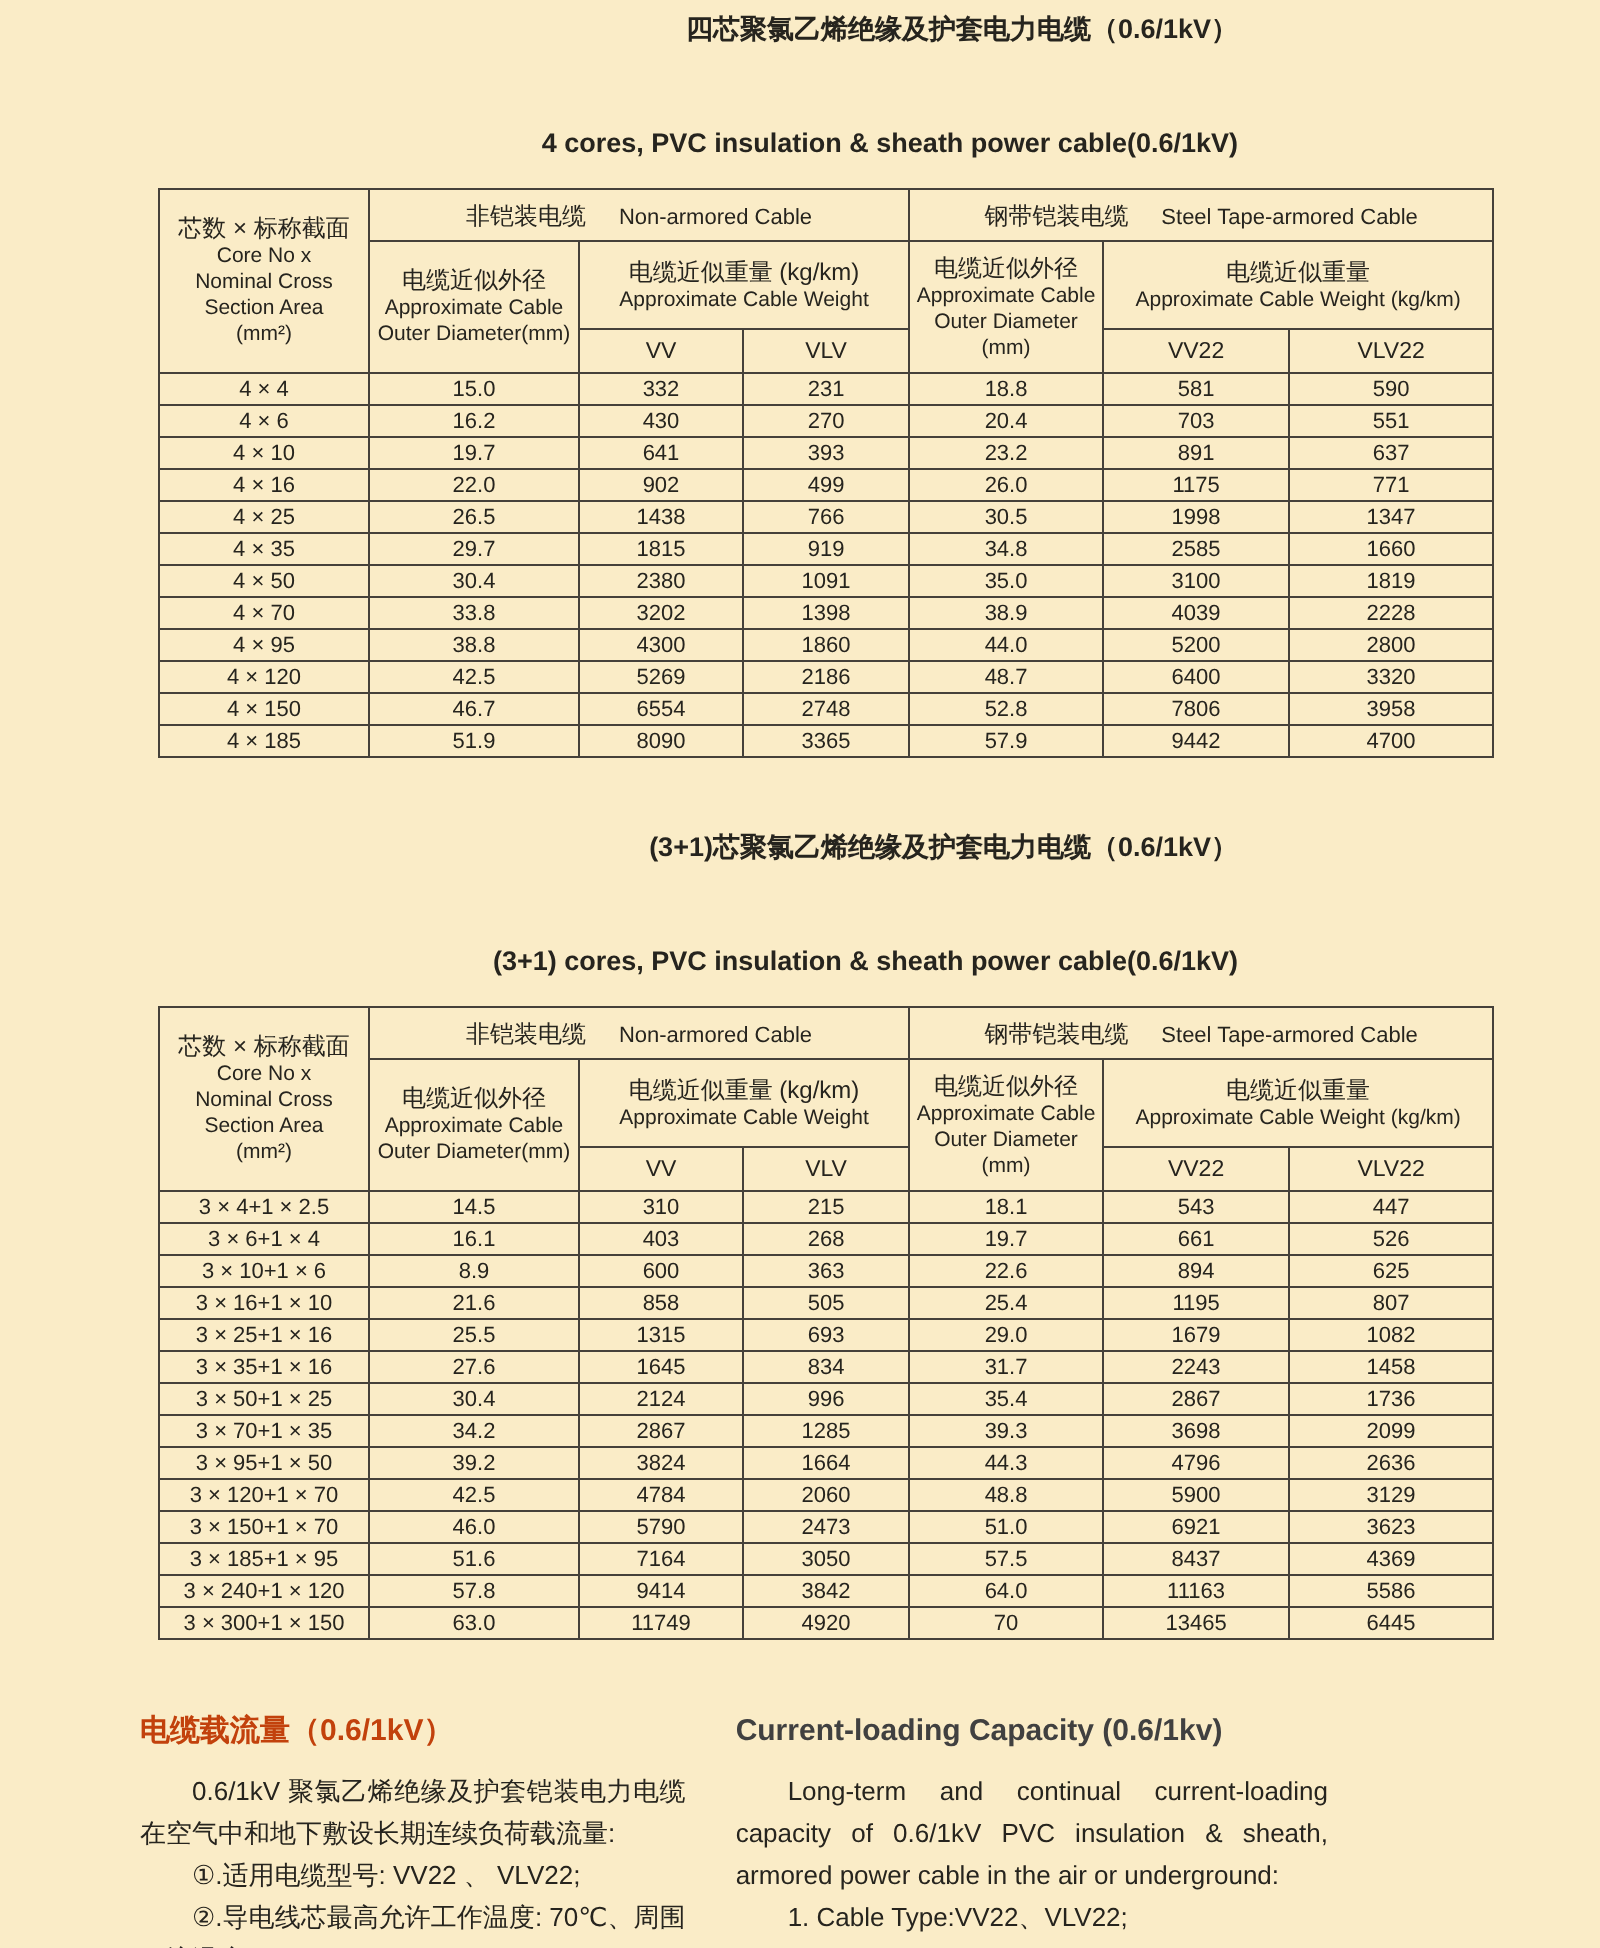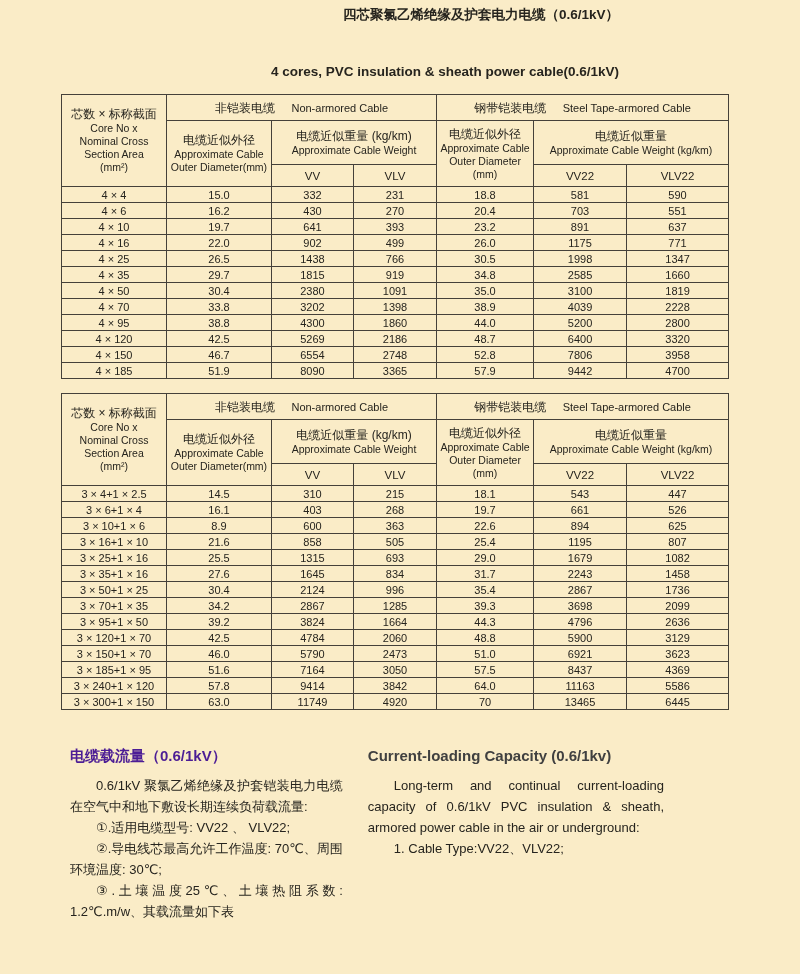--- a/index.html
+++ b/index.html
@@ -14,21 +14,21 @@
   
   .tbl-titles{margin:0 45px 0 0;text-align:right;font-weight:bold;}
   .tbl-titles .t-cn{display:block;font-size:13.5px;line-height:17px;}
   .tbl-titles .t-en{display:block;font-size:13.5px;line-height:17px;margin-top:40px;}
   .titles-1{padding-top:6px;}
   .titles-2{padding-top:36px;}
 
   
   table.cable{
     border-collapse:collapse;table-layout:fixed;
-    width:667px;margin:14px 0 0 61px;
+    width:667px;margin:14px 0 0 79px;
     background:transparent;
   }
   table.cable th,table.cable td{
     border:1px solid #45413a;
     padding:0 2px;text-align:center;vertical-align:middle;
     font-weight:normal;
   }
   tr.h-row1{height:26px;}
   tr.h-row2{height:44px;}
   tr.h-row3{height:22px;}
@@ -37,21 +37,21 @@
   .in-cn{font-size:12px;text-align:right;}
   .in-en{font-size:11px;margin-left:12px;}
   .sub-col{font-size:11.5px;}
   table.cable tbody td{font-size:11px;height:15px;line-height:14px;}
 
   
   .notes{display:flex;margin:36px 0 0 70px;gap:25px;}
   .notes-col-cn{width:327px;}
   .notes-col-en{width:355px;}
   .note-heading{font-size:15px;font-weight:bold;margin:0 0 9px 0;line-height:20px;}
-  .heading-cn{color:#4c1d95;}
+  .heading-cn{color:#c2410c;}
   .heading-en{color:#404040;}
   .note-p{margin:0;font-size:13px;line-height:21px;text-indent:2em;text-align:justify;}
 </style>
 </head>
 <body>
 
 <div class="page">
 
   <div class="tbl-titles titles-1">
     <span class="t-cn">四芯聚氯乙烯绝缘及护套电力电缆（0.6/1kV）</span>
@@ -219,20 +219,24 @@
           <td>51.9</td>
           <td>8090</td>
           <td>3365</td>
           <td>57.9</td>
           <td>9442</td>
           <td>4700</td>
         </tr>
       </tbody>
   </table>
 
+  <div class="tbl-titles titles-2">
+    <span class="t-cn">(3+1)芯聚氯乙烯绝缘及护套电力电缆（0.6/1kV）</span>
+    <span class="t-en">(3+1) cores, PVC insulation &amp; sheath power cable(0.6/1kV)</span>
+  </div>
 
   <table class="cable">
     <colgroup>
       <col style="width:105px">
         <col style="width:105px">
         <col style="width:82px">
         <col style="width:83px">
       <col style="width:97px">
         <col style="width:93px">
         <col style="width:102px">

